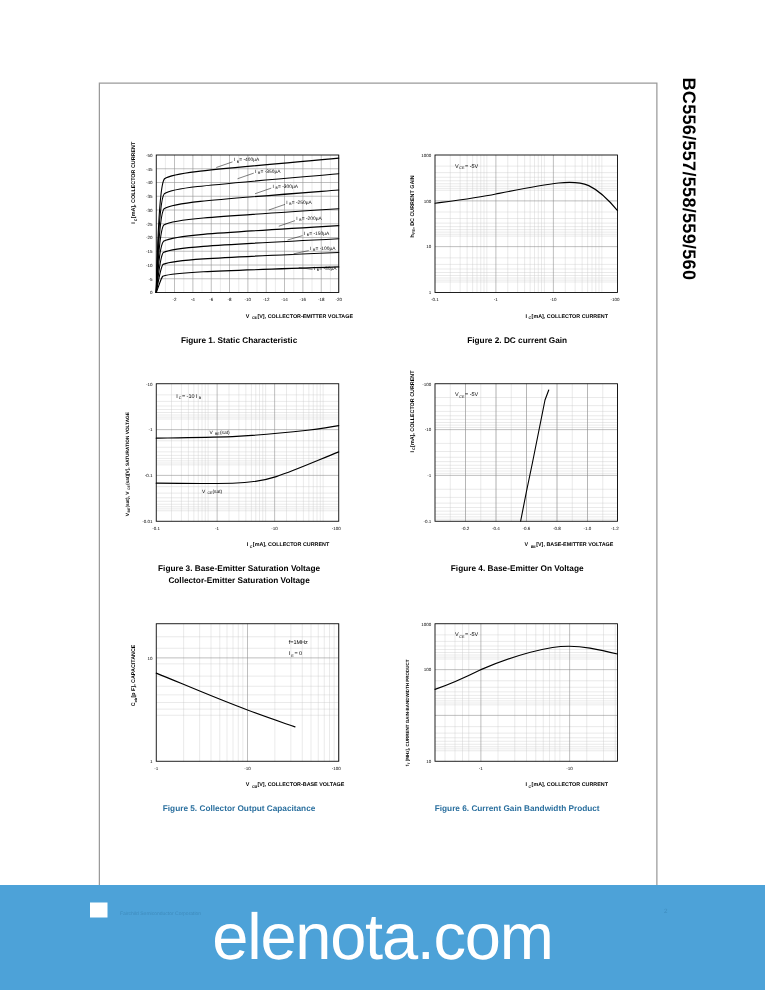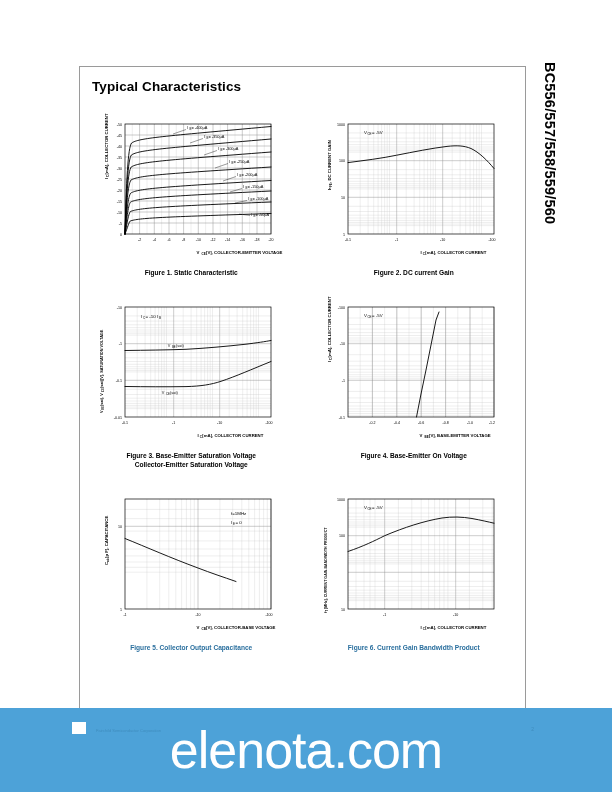--- a/index.html
+++ b/index.html
@@ -114,21 +114,20 @@
   }
 </style>
 </head>
 <body>
 
 <div class="page">
 
   <div class="side-title">BC556/557/558/559/560</div>
 
   <div class="content-box">
-    <div class="page-title">Typical Characteristics</div>
 
     <div class="figures">
 
       <div class="fig-row">
 
         <div class="fig-cell">
           <div class="fig-wrap">
             <svg viewBox="0 0 200 150" width="200" height="150">
 
               <g>

